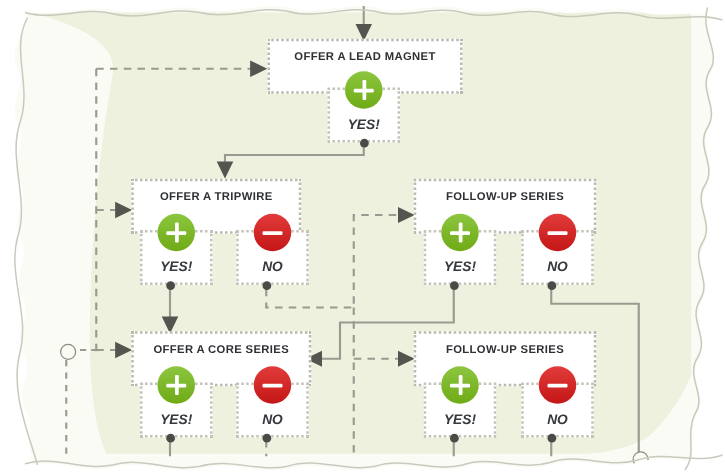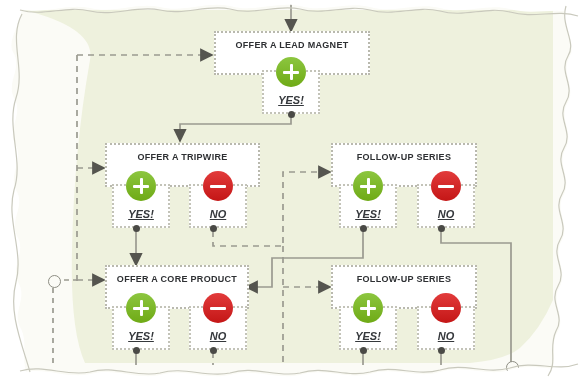--- a/index.html
+++ b/index.html
@@ -64,21 +64,20 @@
   }
   .badge.plus::before{left:7px;top:13.5px;width:16px;height:3.5px;}
   .badge.plus::after{top:7px;left:13.5px;height:16px;width:3.5px;}
   .badge.minus::before{left:7px;top:13.5px;width:16px;height:3.5px;}
   .choice-label{
     font-size:11px;
     font-style:italic;
     font-weight:bold;
     color:#35383c;
     font-family:"Liberation Sans", sans-serif;
-    text-decoration:underline;
   }
   .dot{
     position:absolute;
     width:7px;height:7px;border-radius:50%;
     background:#4a4a46;
     z-index:10;
   }
   .port{
     position:absolute;
     width:11px;height:11px;border-radius:50%;
@@ -142,21 +141,21 @@
 
   <div class="node" style="left:214px;top:31px;width:156px;height:44px;">
     <div class="node-title">OFFER A LEAD MAGNET</div>
   </div>
   <div class="choice" style="left:262px;top:70px;width:58px;height:44px;">
     <span class="badge plus"></span>
     <span class="choice-label">YES!</span>
   </div>
   <span class="dot" style="left:288px;top:111px;"></span>
 
-  <div class="node" style="left:105px;top:143px;width:155px;height:44px;">
+  <div class="node" style="left:105px;top:143px;width:136px;height:44px;">
     <div class="node-title">OFFER A TRIPWIRE</div>
   </div>
   <div class="choice" style="left:112px;top:184px;width:58px;height:44px;">
     <span class="badge plus"></span>
     <span class="choice-label">YES!</span>
   </div>
   <div class="choice" style="left:189px;top:184px;width:58px;height:44px;">
     <span class="badge minus"></span>
     <span class="choice-label">NO</span>
   </div>
@@ -171,21 +170,21 @@
     <span class="choice-label">YES!</span>
   </div>
   <div class="choice" style="left:417px;top:184px;width:58px;height:44px;">
     <span class="badge minus"></span>
     <span class="choice-label">NO</span>
   </div>
   <span class="dot" style="left:360px;top:225px;"></span>
   <span class="dot" style="left:438px;top:225px;"></span>
 
   <div class="node" style="left:105px;top:265px;width:144px;height:44px;">
-    <div class="node-title">OFFER A CORE PRODUCT</div>
+    <div class="node-title">OFFER A CORE SERIES</div>
   </div>
   <div class="choice" style="left:112px;top:306px;width:58px;height:44px;">
     <span class="badge plus"></span>
     <span class="choice-label">YES!</span>
   </div>
   <div class="choice" style="left:189px;top:306px;width:58px;height:44px;">
     <span class="badge minus"></span>
     <span class="choice-label">NO</span>
   </div>
   <span class="dot" style="left:133px;top:347px;"></span>

